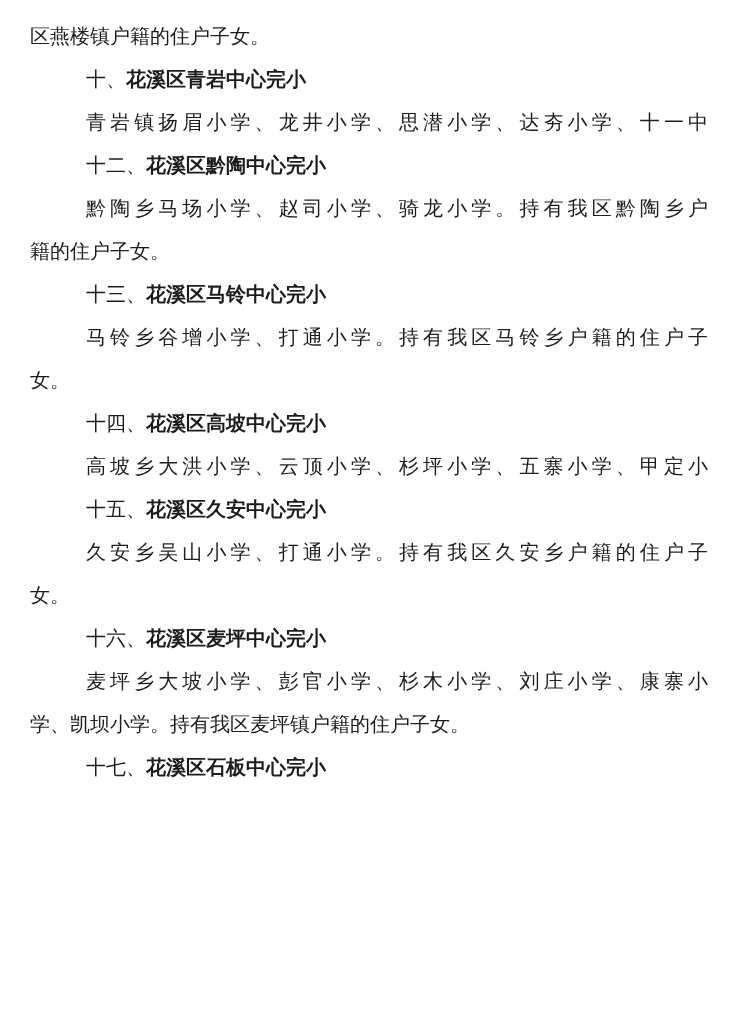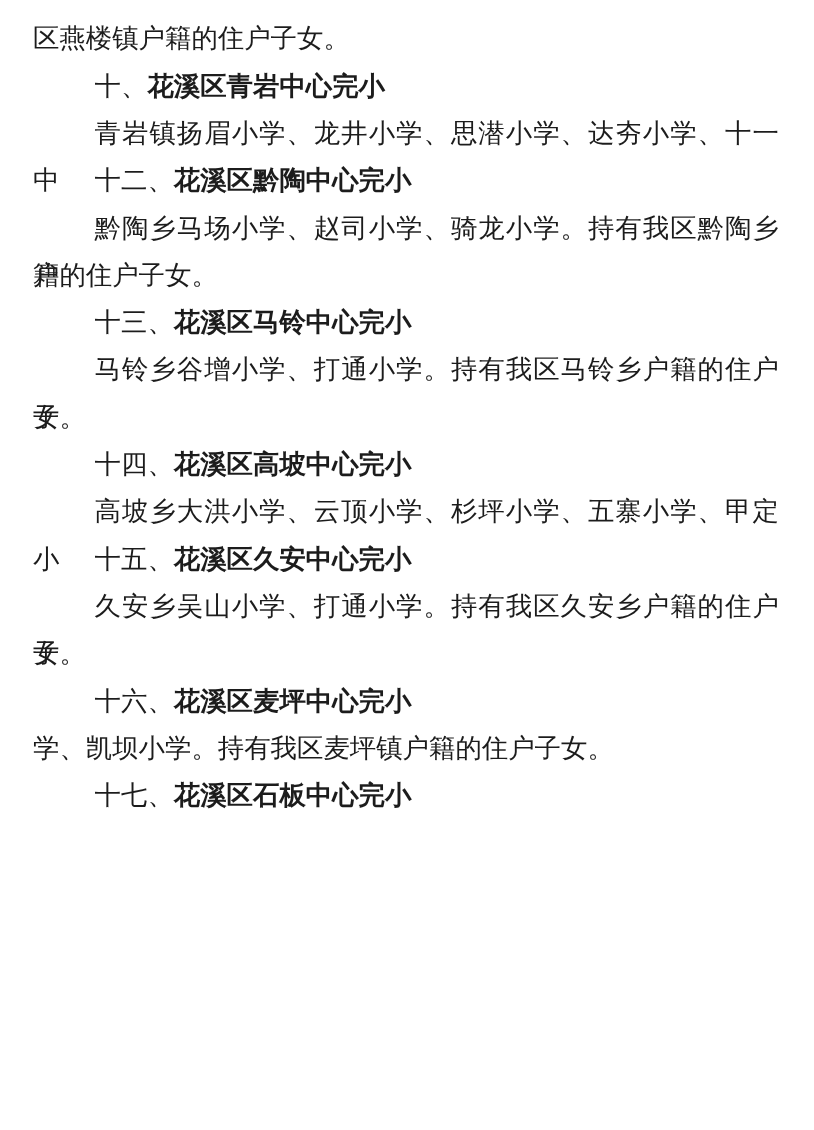--- a/index.html
+++ b/index.html
@@ -13,21 +13,21 @@
     width: 740px;
     height: 1027px;
     background: #ffffff;
     overflow: hidden;
     font-family: "Liberation Serif", "DejaVu Serif", serif;
   }
 
   .content {
     padding: 15px 32px 0 30px;
     color: #1c1c1c;
-    font-size: 24px;
+    font-size: 20px;
     line-height: 43px;
   }
 
   .line {
     height: 43px;
     white-space: nowrap;
     overflow: visible;
   }
 
   
@@ -63,16 +63,17 @@
       <div class="line">籍的住户子女。</div>
       <div class="line indent heading"><span class="heading-number">十三、</span><span class="heading-title">花溪区马铃中心完小</span></div>
       <div class="line indent full">马铃乡谷增小学、打通小学。持有我区马铃乡户籍的住户子</div>
       <div class="line">女。</div>
       <div class="line indent heading"><span class="heading-number">十四、</span><span class="heading-title">花溪区高坡中心完小</span></div>
       <div class="line indent full">高坡乡大洪小学、云顶小学、杉坪小学、五寨小学、甲定小</div>
       <div class="line indent heading"><span class="heading-number">十五、</span><span class="heading-title">花溪区久安中心完小</span></div>
       <div class="line indent full">久安乡吴山小学、打通小学。持有我区久安乡户籍的住户子</div>
       <div class="line">女。</div>
       <div class="line indent heading"><span class="heading-number">十六、</span><span class="heading-title">花溪区麦坪中心完小</span></div>
+      <div class="line indent full">麦坪乡大坡小学、彭官小学、杉木小学、刘庄小学、康寨小</div>
       <div class="line">学、凯坝小学。持有我区麦坪镇户籍的住户子女。</div>
       <div class="line indent heading"><span class="heading-number">十七、</span><span class="heading-title">花溪区石板中心完小</span></div>
     </div>
 </div>
 
 </body></html>

